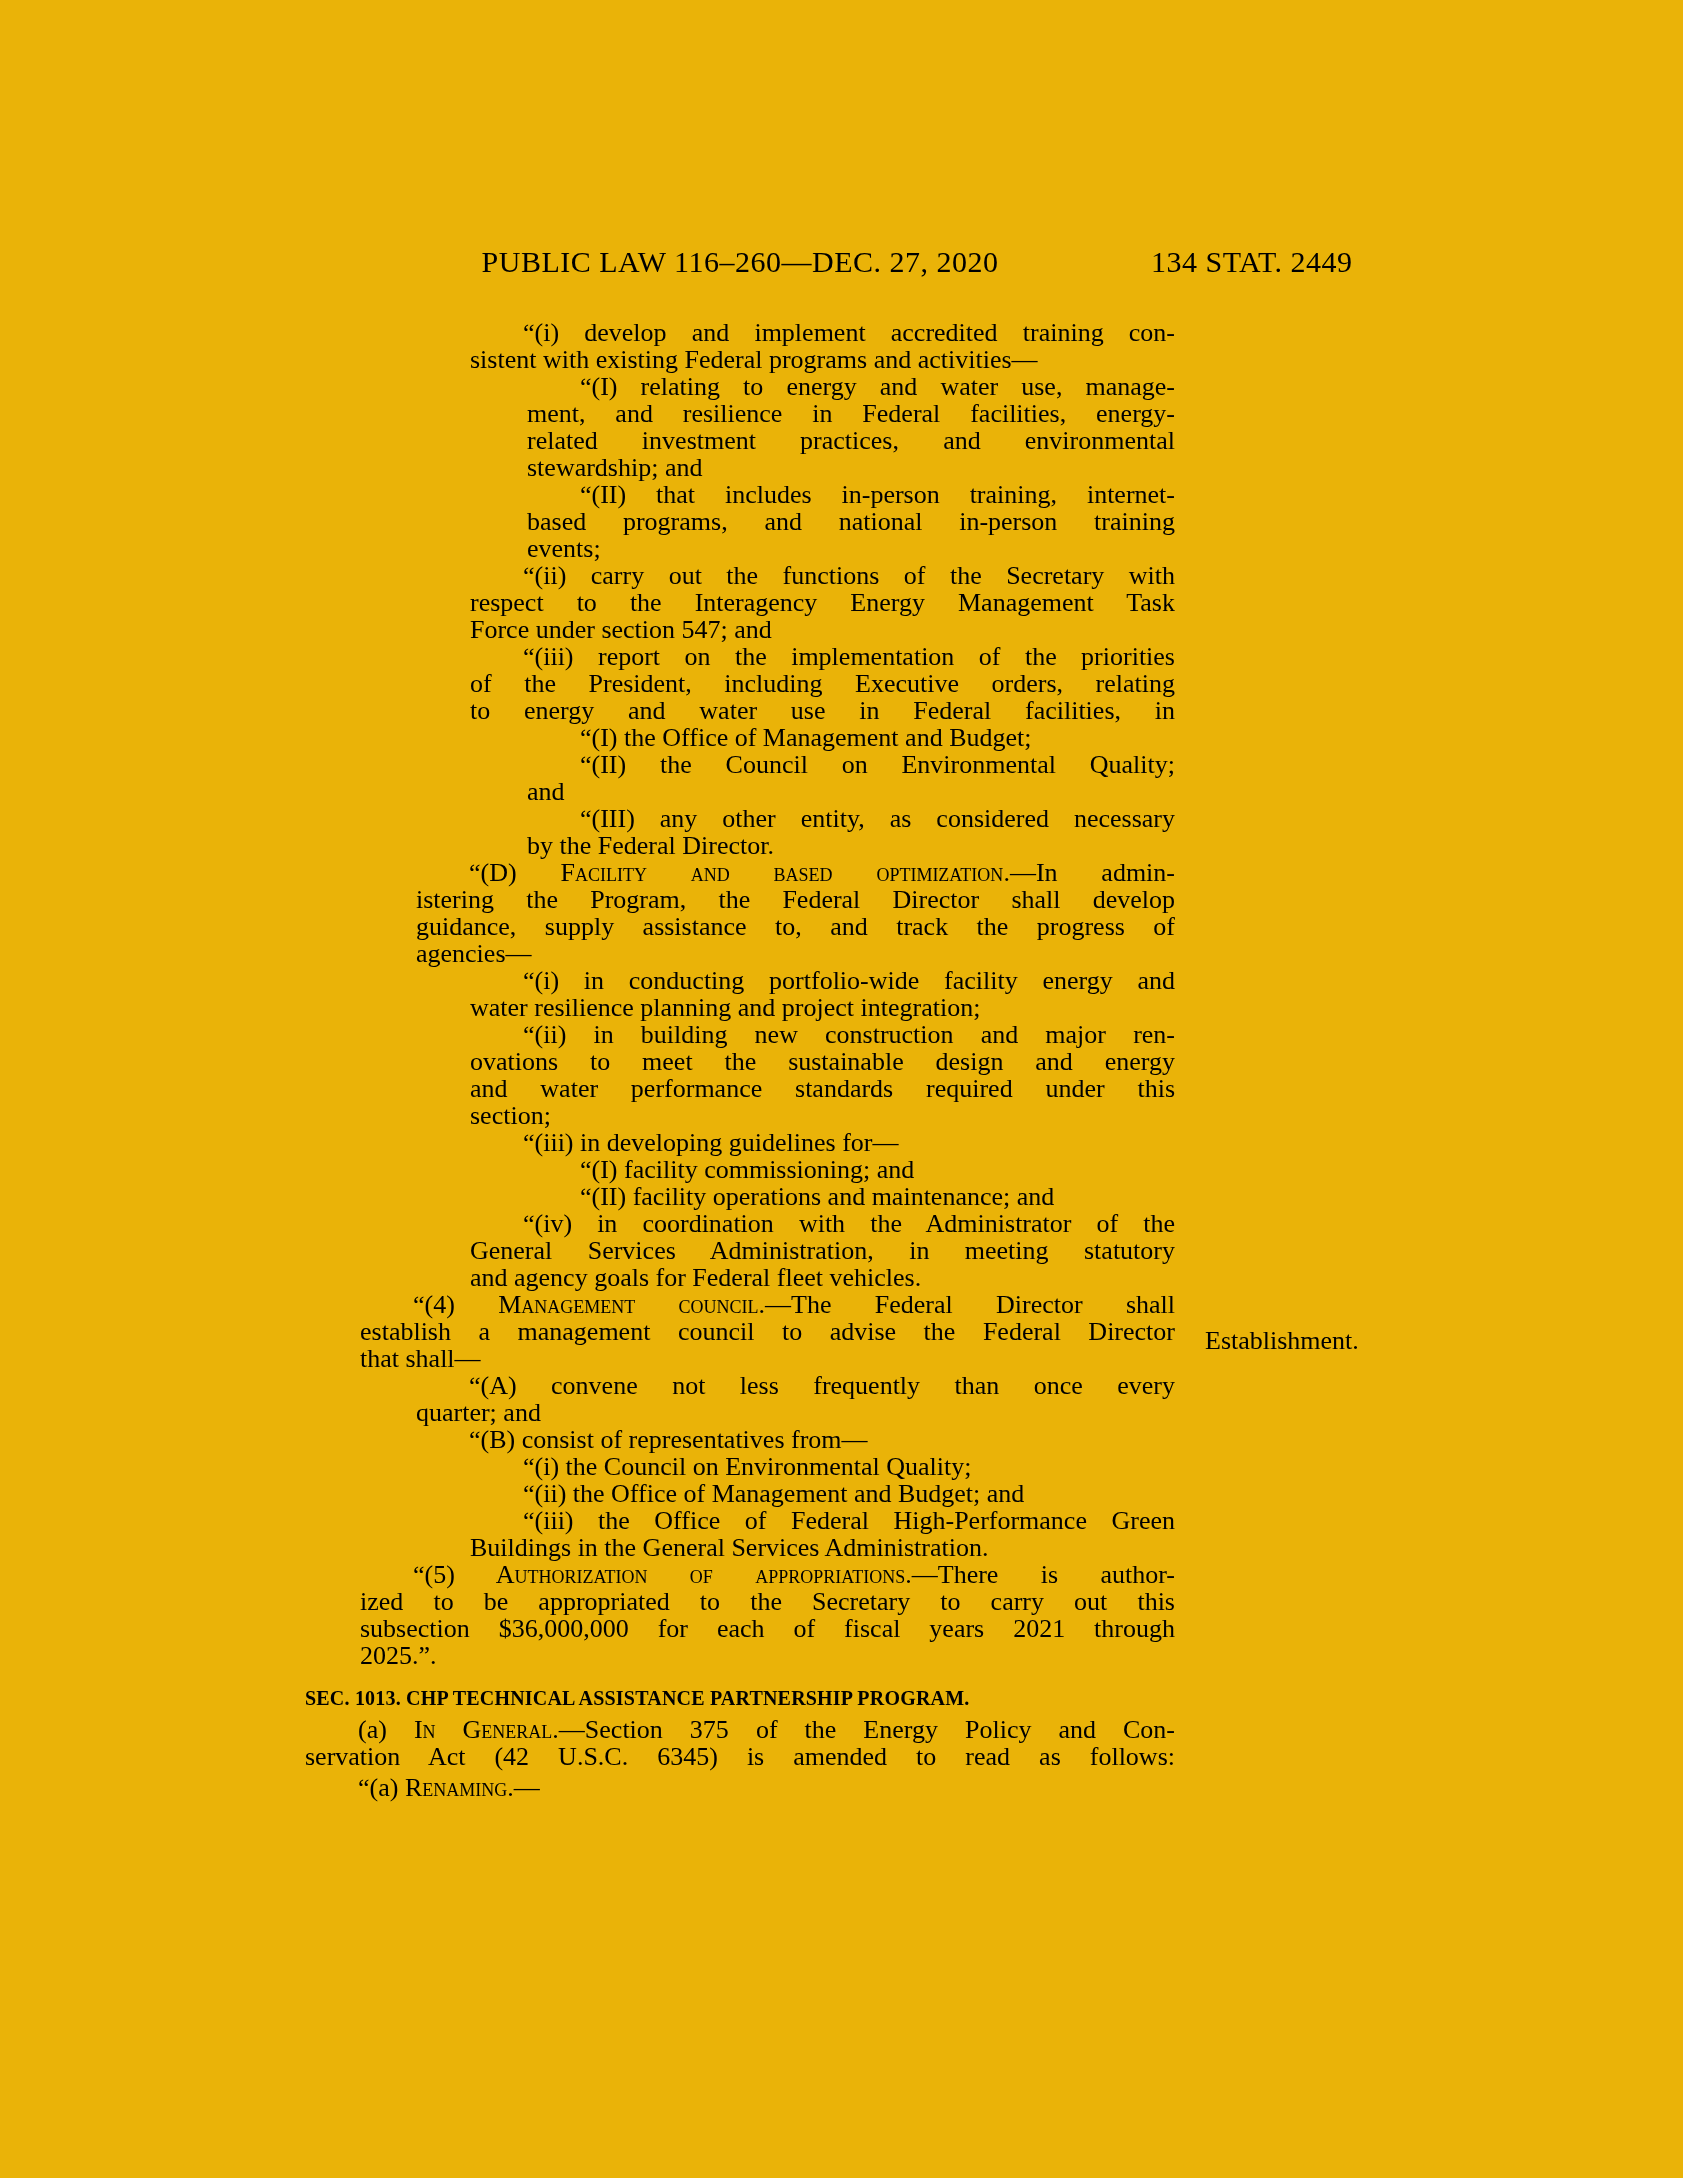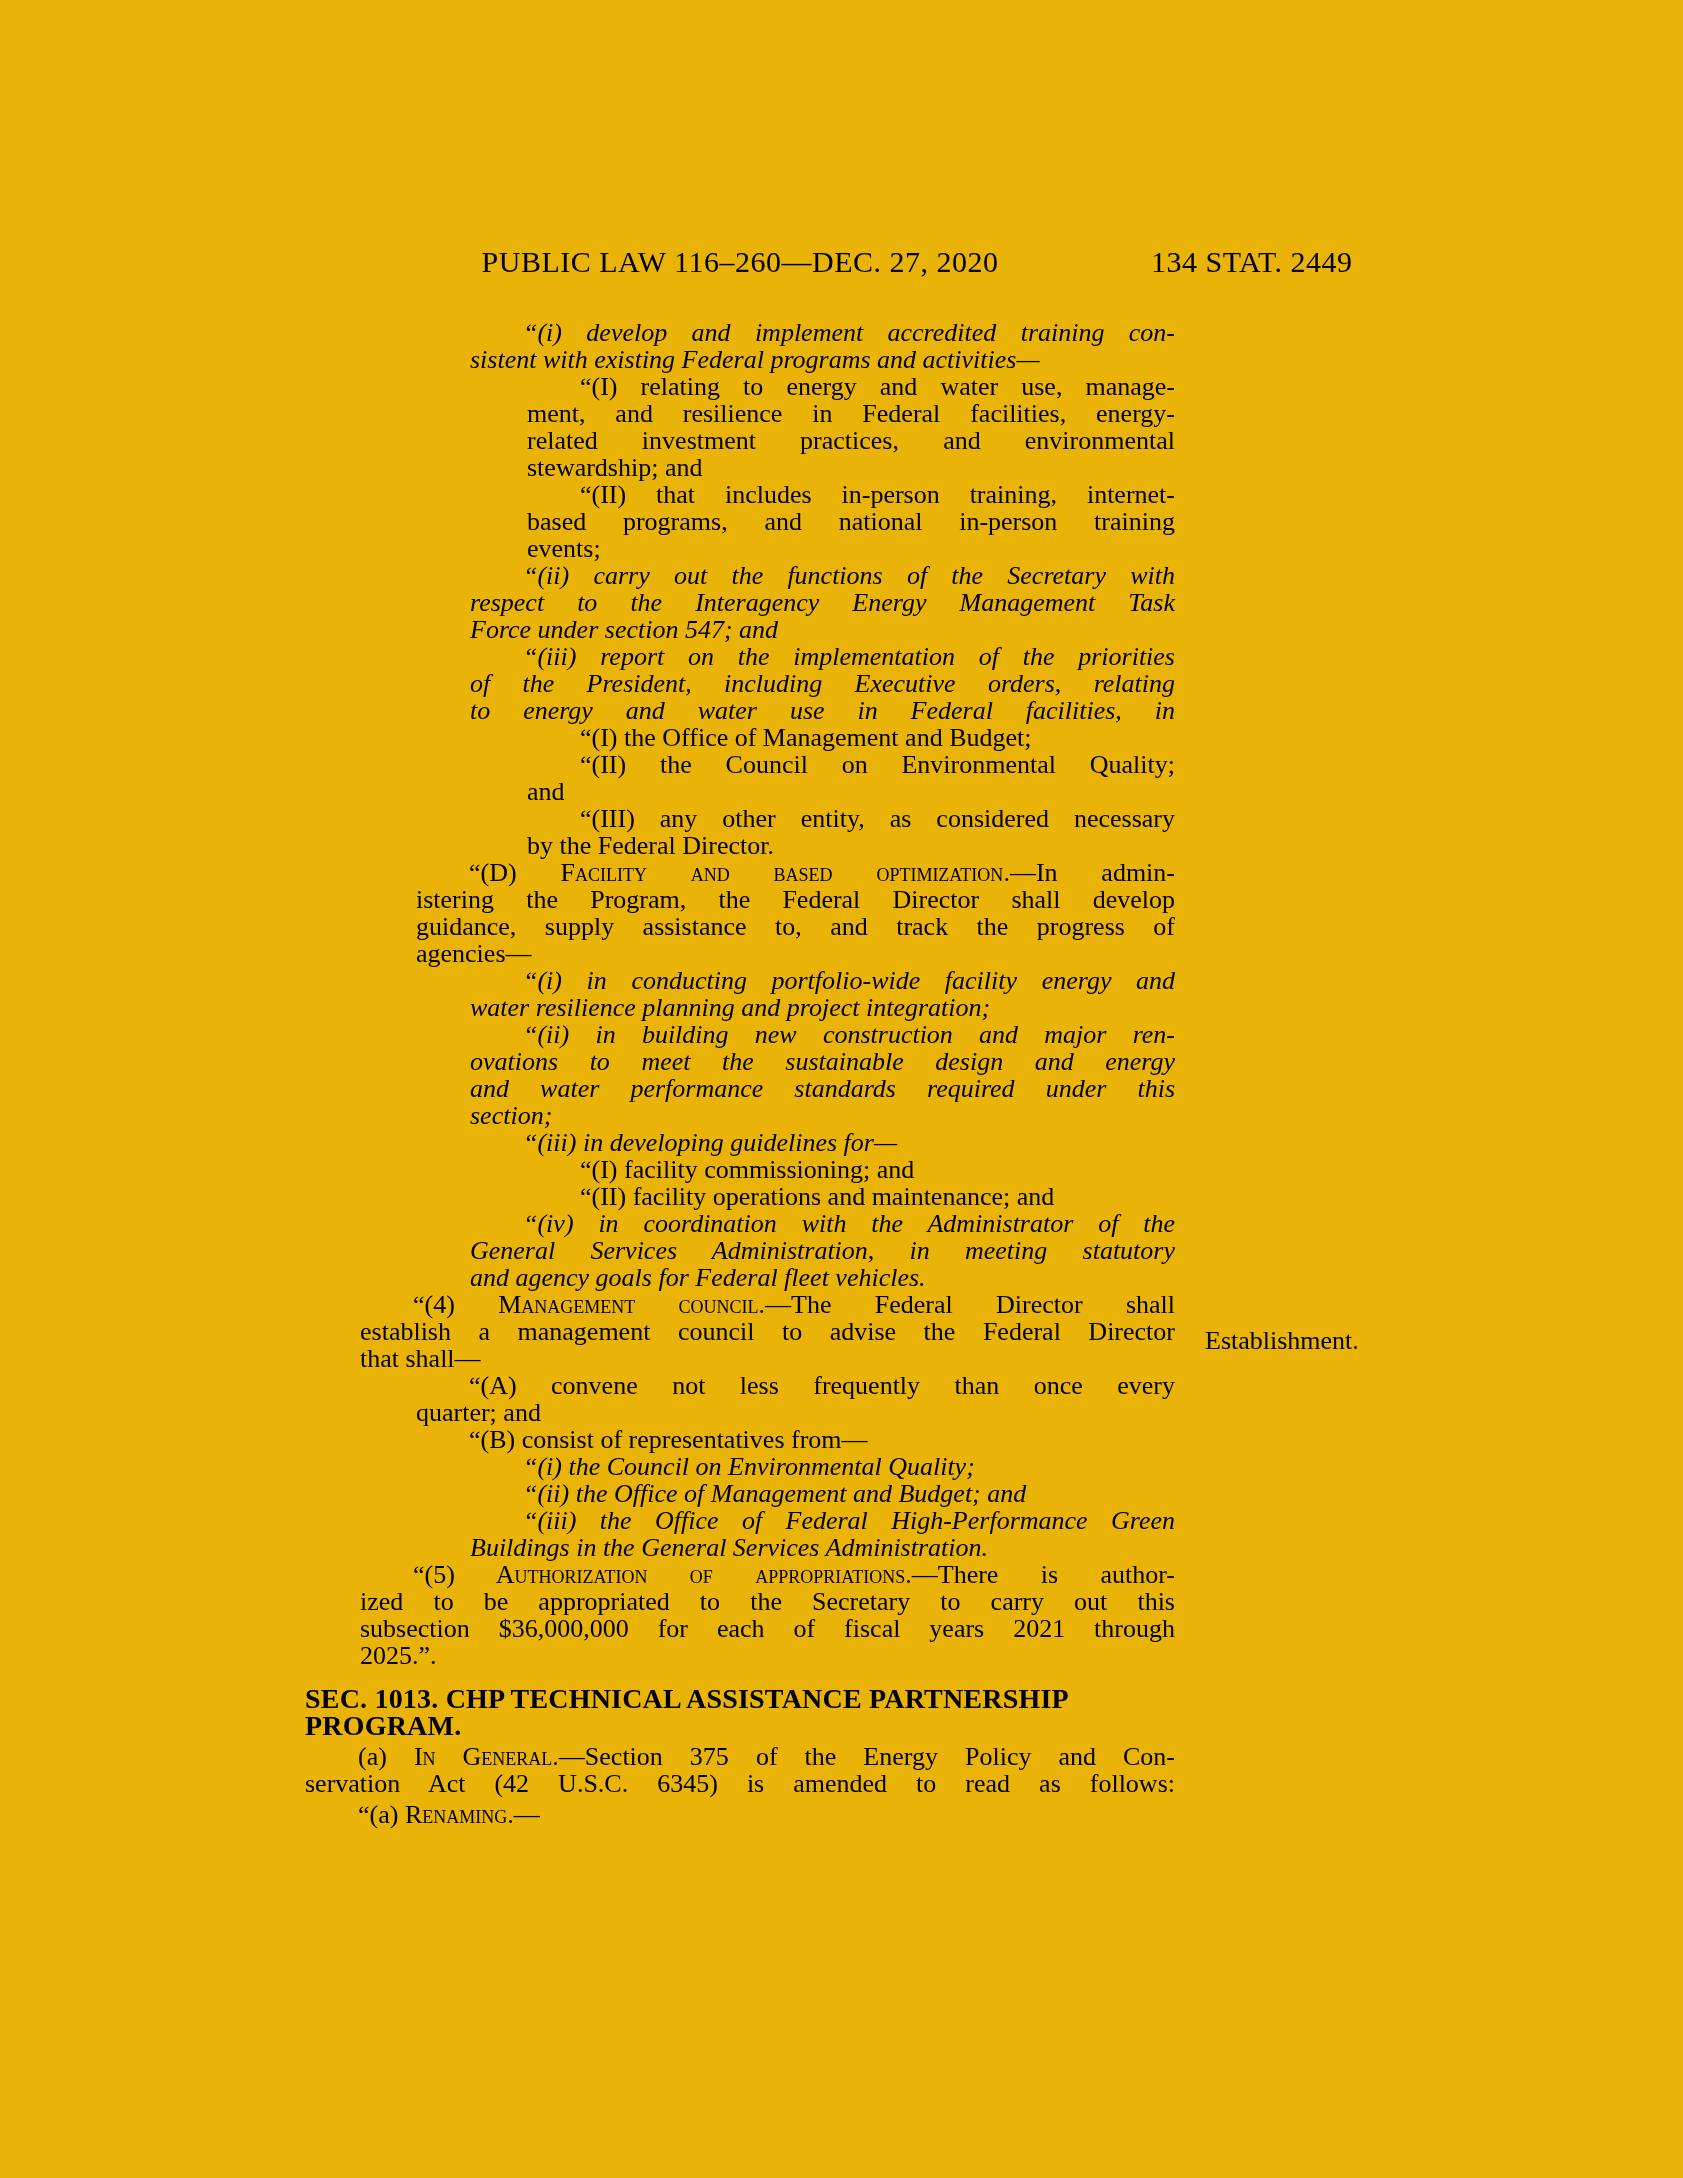--- a/index.html
+++ b/index.html
@@ -48,26 +48,26 @@
   .line {
     text-align: left;
   }
   .line.j {
     text-align: justify;
     text-align-last: justify;
   }
   .lv0 { padding-left: 0; }
   .lv1 { padding-left: 55px; }
   .lv2 { padding-left: 111px; }
-  .lv3 { padding-left: 165px; font-style: italic; }
+  .lv3 { padding-left: 165px; }
   .lv4 { padding-left: 222px; }
   .fi  { text-indent: 53px; }
   .h {
     font-weight: bold;
-    font-size: 28px;
+    font-size: 20px;
     margin-top: 16px;
     margin-bottom: 4px;
     letter-spacing: 0.2px;
   }
   .sc { font-variant: small-caps; }
   .margin-note {
     position: absolute;
     left: 1205px;
     top: 1327px;
     font-family: "Liberation Serif", serif;

